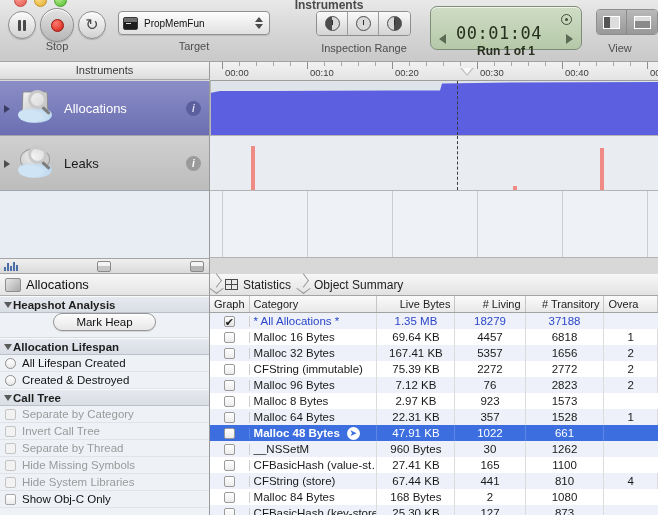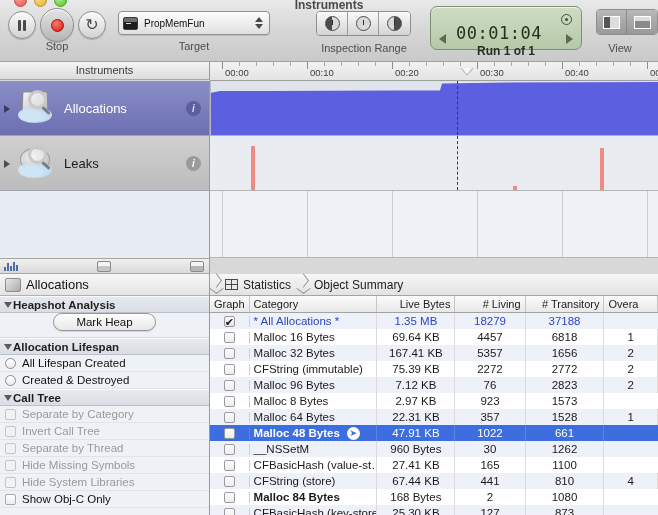--- a/index.html
+++ b/index.html
@@ -690,21 +690,21 @@
           <div class="td r c-living">441</div>
           <div class="td r c-trans">810</div>
           <div class="td r c-over">4</div>
         </div>
         <div class="trow even">
           <div class="td graph c-graph">
             <span class="rcb"></span>
           </div>
           <div class="td c-cat">
             <span class="cat-cell">
-              <span style="font-weight: bold;">Malloc 84 Bytes</span>
+              <span style="font-weight: normal;">Malloc 84 Bytes</span>
             </span>
           </div>
           <div class="td r c-live">168 Bytes</div>
           <div class="td r c-living">2</div>
           <div class="td r c-trans">1080</div>
           <div class="td r c-over"></div>
         </div>
         <div class="trow odd">
           <div class="td graph c-graph">
             <span class="rcb"></span>

